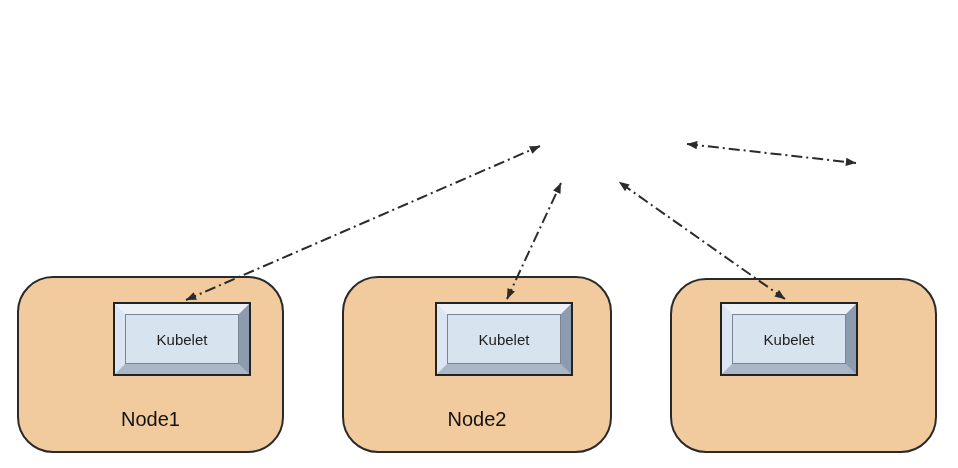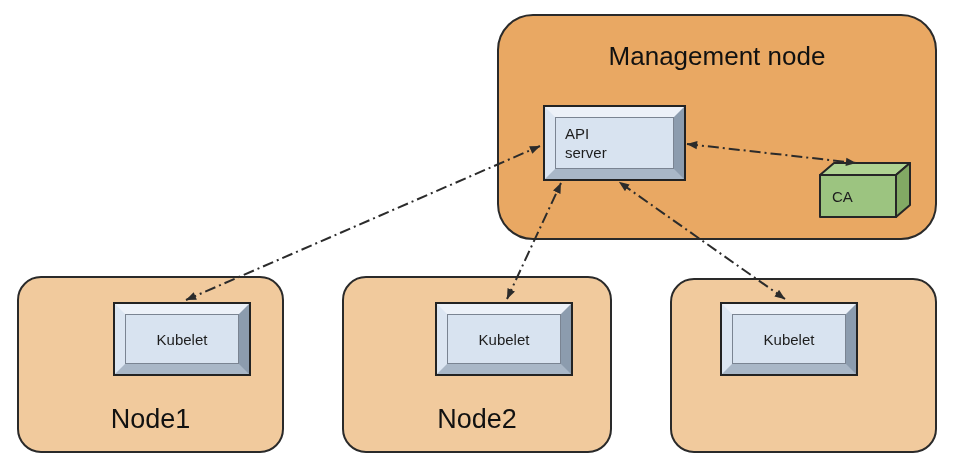--- a/index.html
+++ b/index.html
@@ -5,27 +5,27 @@
   html,body{margin:0;padding:0;background:#ffffff;}
   #canvas{
     position:relative;width:958px;height:468px;background:#ffffff;overflow:hidden;
     font-family:"Liberation Sans","DejaVu Sans",sans-serif;color:#1b1b1b;
   }
   
   .group-box{
     position:absolute;box-sizing:border-box;border:2px solid #2a2a2a;border-radius:36px;
   }
   .mgmt{background:#E9A863;}
-  .worker{background:#F1CA9D;border-radius:24px;}
+  .worker{background:#F1CA9D;}
   .mgmt-title{
     position:absolute;top:24px;left:50%;transform:translateX(-50%);
     width:230px;text-align:center;font-size:26px;line-height:33px;color:#111;
   }
   .node-label{
-    position:absolute;left:0;right:0;text-align:center;font-size:27px;line-height:30px;color:#111;
+    position:absolute;left:0;right:0;text-align:center;font-size:20px;line-height:30px;color:#111;
   }
   
   .bevel{
     position:absolute;box-sizing:border-box;
     background:#D8E3F0;
     border:10px solid;
     border-color:#ECF1F8 #8C9CAE #A9B7C7 #DCE6F2;
     outline:2px solid #232323;
     box-shadow:inset 0 0 0 1px rgba(45,55,70,0.55);
   }
@@ -38,36 +38,20 @@
   
   #arrow-layer{position:absolute;left:0;top:0;pointer-events:none;z-index:5;}
   .ca-wrap{position:absolute;}
   .ca-label{font-size:15px;fill:#1d1d1d;}
 </style>
 </head>
 <body>
 
 <div id="canvas">
 
-  <div class="group-box mgmt" style="left:497px;top:14px;width:440px;height:226px;">
-    <div class="mgmt-title">Management node</div>
-
-    <div class="bevel" style="left:46px;top:91px;width:139px;height:72px;">
-      <div class="face-text left">
-        <span>API server</span>
-      </div>
-    </div>
-
-    <svg class="ca-wrap" style="left:319px;top:144px;" width="94" height="60" viewBox="0 0 94 60">
-      <polygon points="2,15 16,3 92,3 78,15" fill="#AFD392" stroke="#262626" stroke-width="2" stroke-linejoin="round"></polygon>
-      <polygon points="78,15 92,3 92,45 78,57" fill="#82A964" stroke="#262626" stroke-width="2" stroke-linejoin="round"></polygon>
-      <rect x="2" y="15" width="76" height="42" fill="#9CC480" stroke="#262626" stroke-width="2" stroke-linejoin="round"></rect>
-      <text class="ca-label" x="14" y="42">CA</text>
-    </svg>
-  </div>
 
   <div class="group-box worker" style="left:17px;top:276px;width:267px;height:177px;">
     <div class="bevel" style="left:96px;top:26px;width:134px;height:70px;">
       <div class="face-text centered">Kubelet</div>
     </div>
     <div class="node-label" style="top:126px;">Node1</div>
   </div>
 
   <div class="group-box worker" style="left:342px;top:276px;width:270px;height:177px;">
     <div class="bevel" style="left:93px;top:26px;width:134px;height:70px;">

